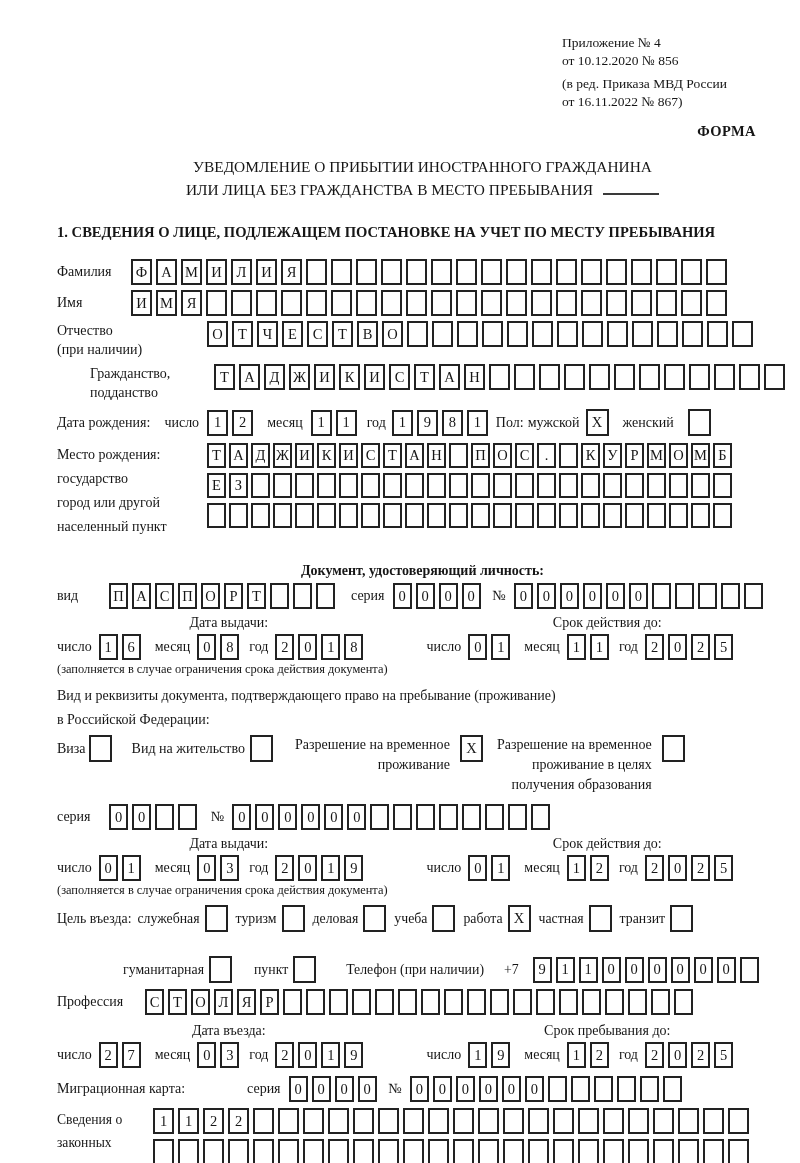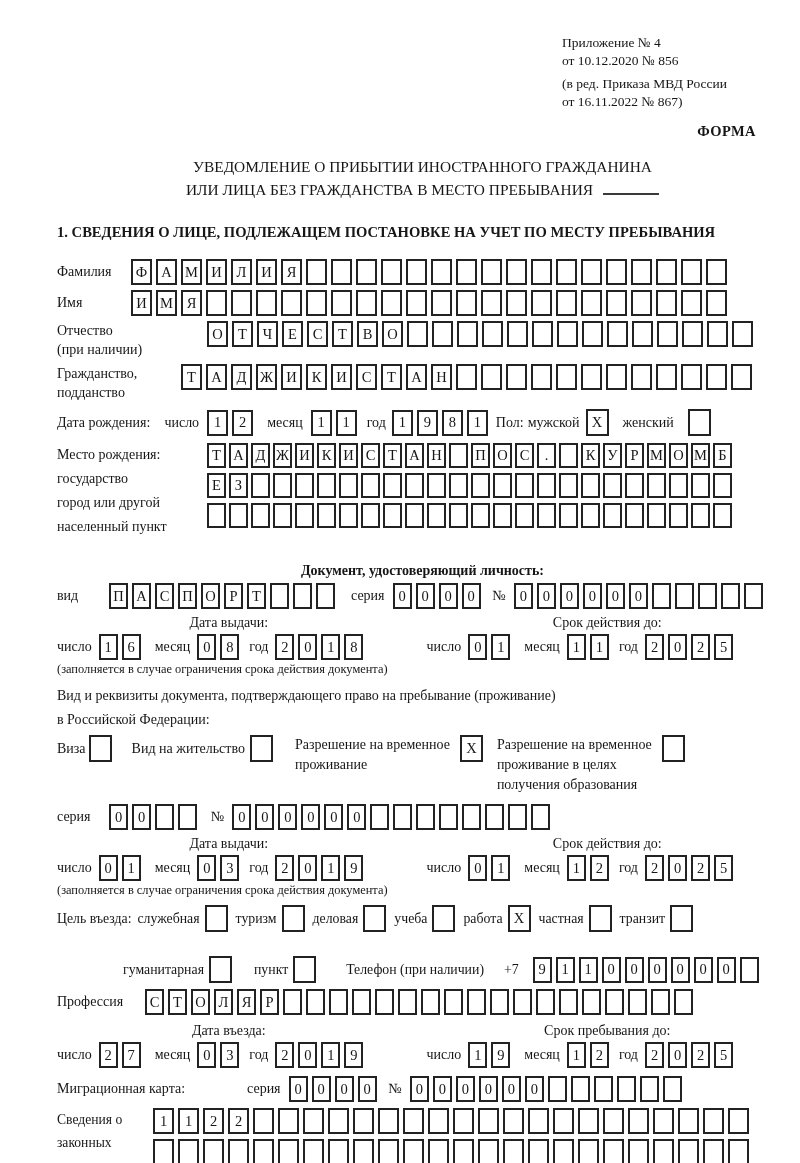--- a/index.html
+++ b/index.html
@@ -37,21 +37,21 @@
   .dlbl{margin-right:7px;}
   .note{font-size:12.4px;text-align:left;margin-top:2px;}
   
   .ml4{margin-left:4px}.ml6{margin-left:6px}.ml8{margin-left:8px}.ml10{margin-left:10px}
   .ml12{margin-left:12px}.ml14{margin-left:14px}.ml16{margin-left:16px}.ml24{margin-left:24px}
   .doc-head{text-align:center;font-weight:bold;margin-top:24px;font-size:14px;}
   .intro{margin-top:7px;line-height:24px;}
   .opt{display:flex;align-items:center;margin-right:8px;}
   .opt .checkbox{margin-left:5px;}
   .opt-block{display:flex;align-items:flex-start;}
-  .opt-lines{text-align:left;line-height:20px;}
+  .opt-lines{text-align:right;line-height:20px;}
   .purpose-row{display:flex;align-items:center;margin-top:7px;font-size:13.8px;}
   .purpose-row2{display:flex;align-items:center;margin-top:24px;padding-left:66px;font-size:13.8px;gap:8px;}
   .stack{display:flex;flex-direction:column;}
   .mb5{margin-bottom:5px;}
 </style>
 </head>
 <body>
 
 <div class="page">
 
@@ -157,21 +157,21 @@
         <span class="cell"></span>
         <span class="cell"></span>
         <span class="cell"></span>
         <span class="cell"></span>
         <span class="cell"></span>
         <span class="cell"></span>
       </span>
   </div>
 
   <div class="row top">
-    <span class="lbl2" style="width:124px;">
+    <span class="lbl2" style="width:124px;margin-left:33px;">
       <div>Гражданство,</div>
       <div>подданство</div>
     </span>
     <span class="cells">
         <span class="cell">Т</span>
         <span class="cell">А</span>
         <span class="cell">Д</span>
         <span class="cell">Ж</span>
         <span class="cell">И</span>
         <span class="cell">К</span>

